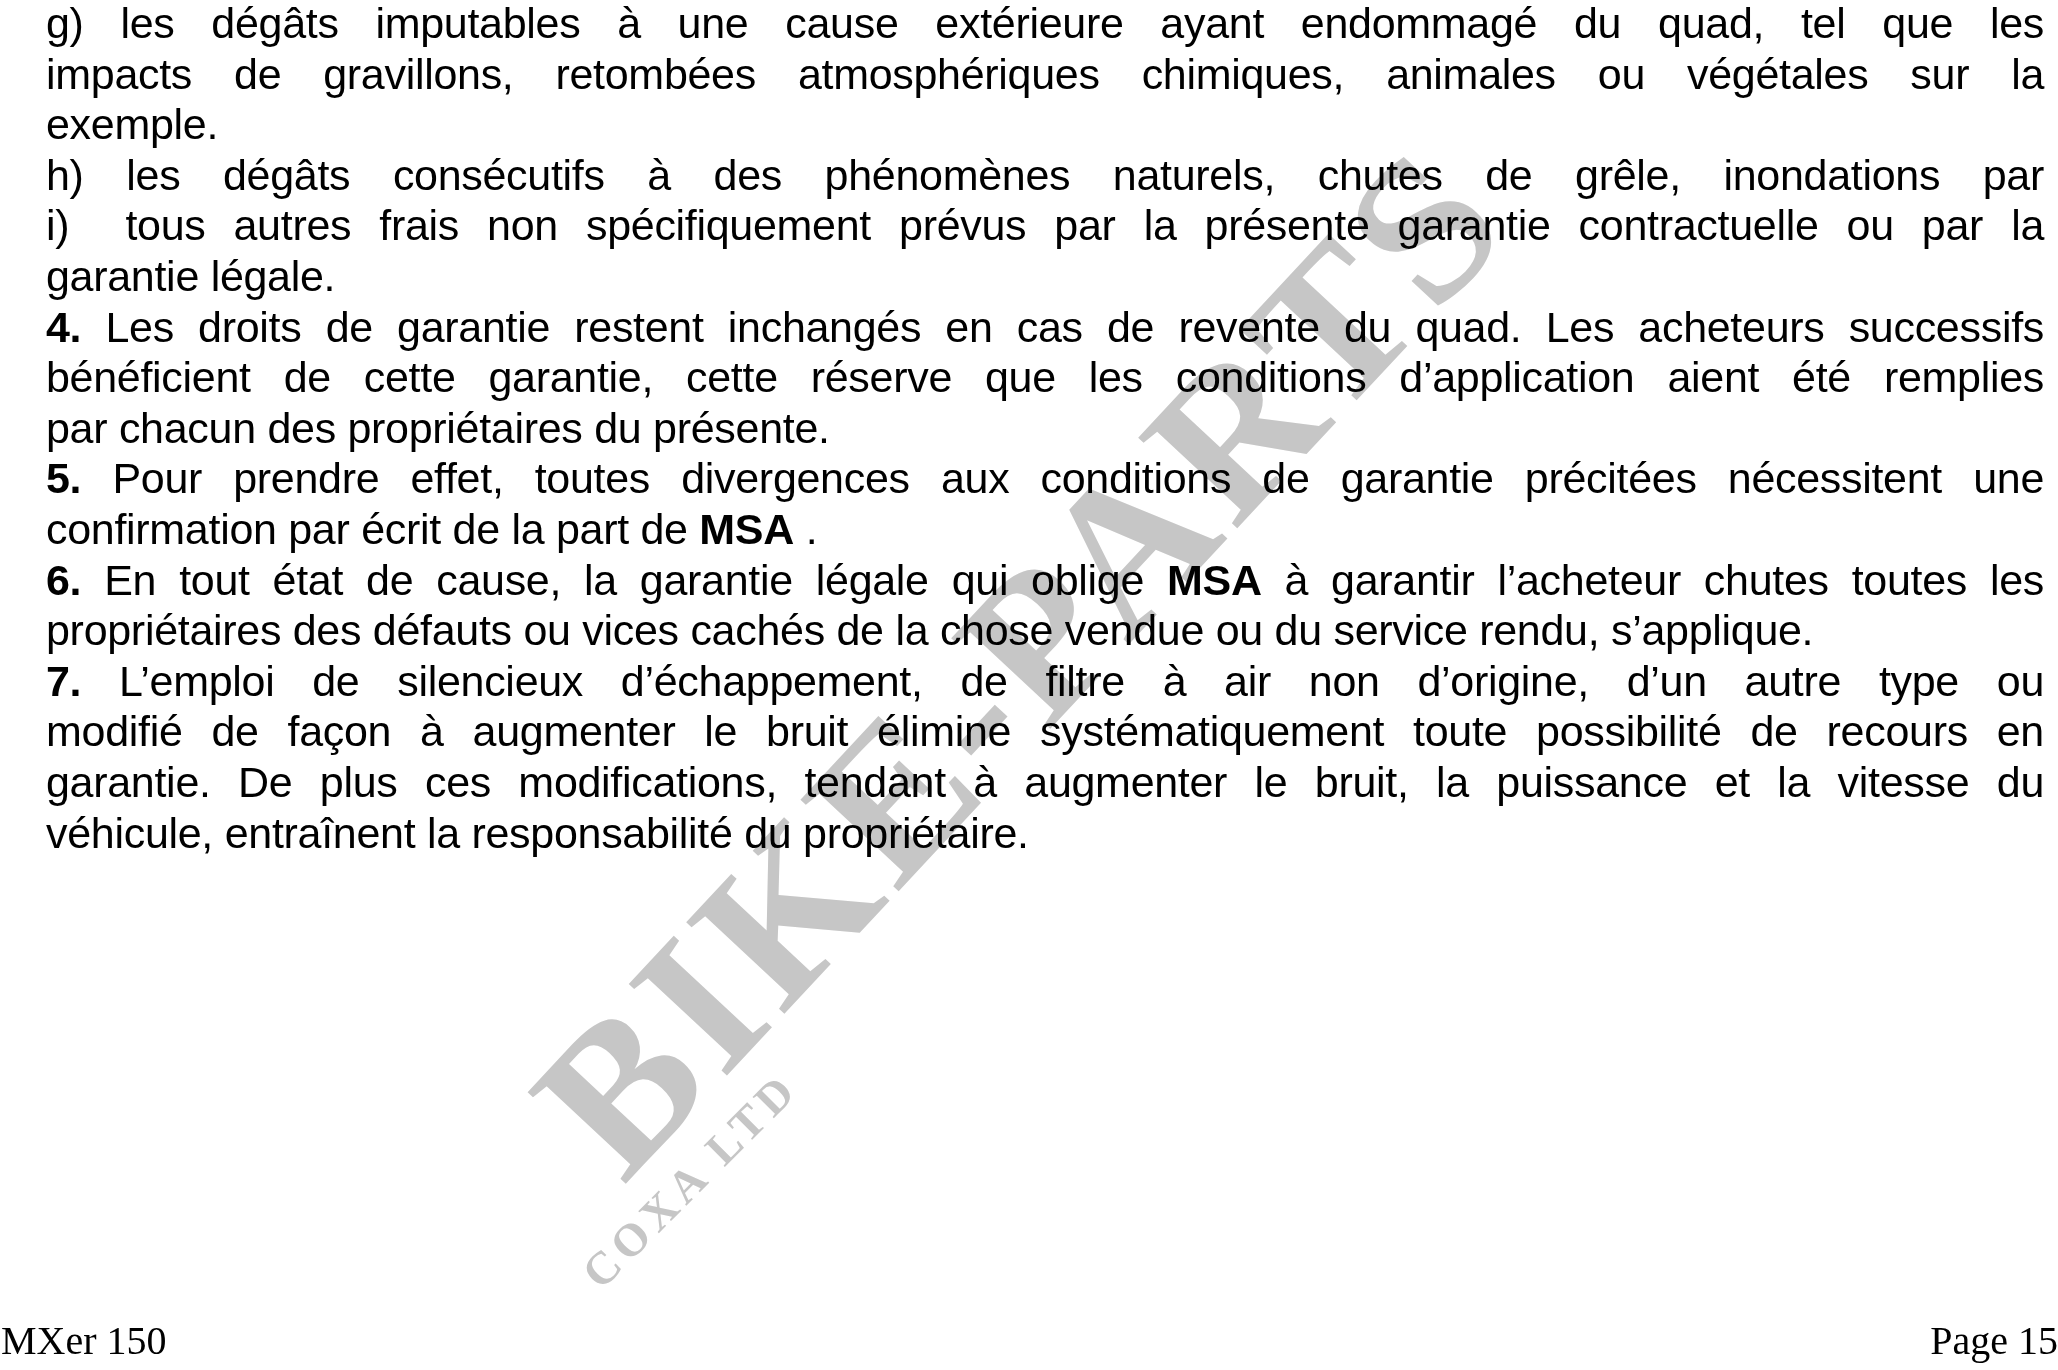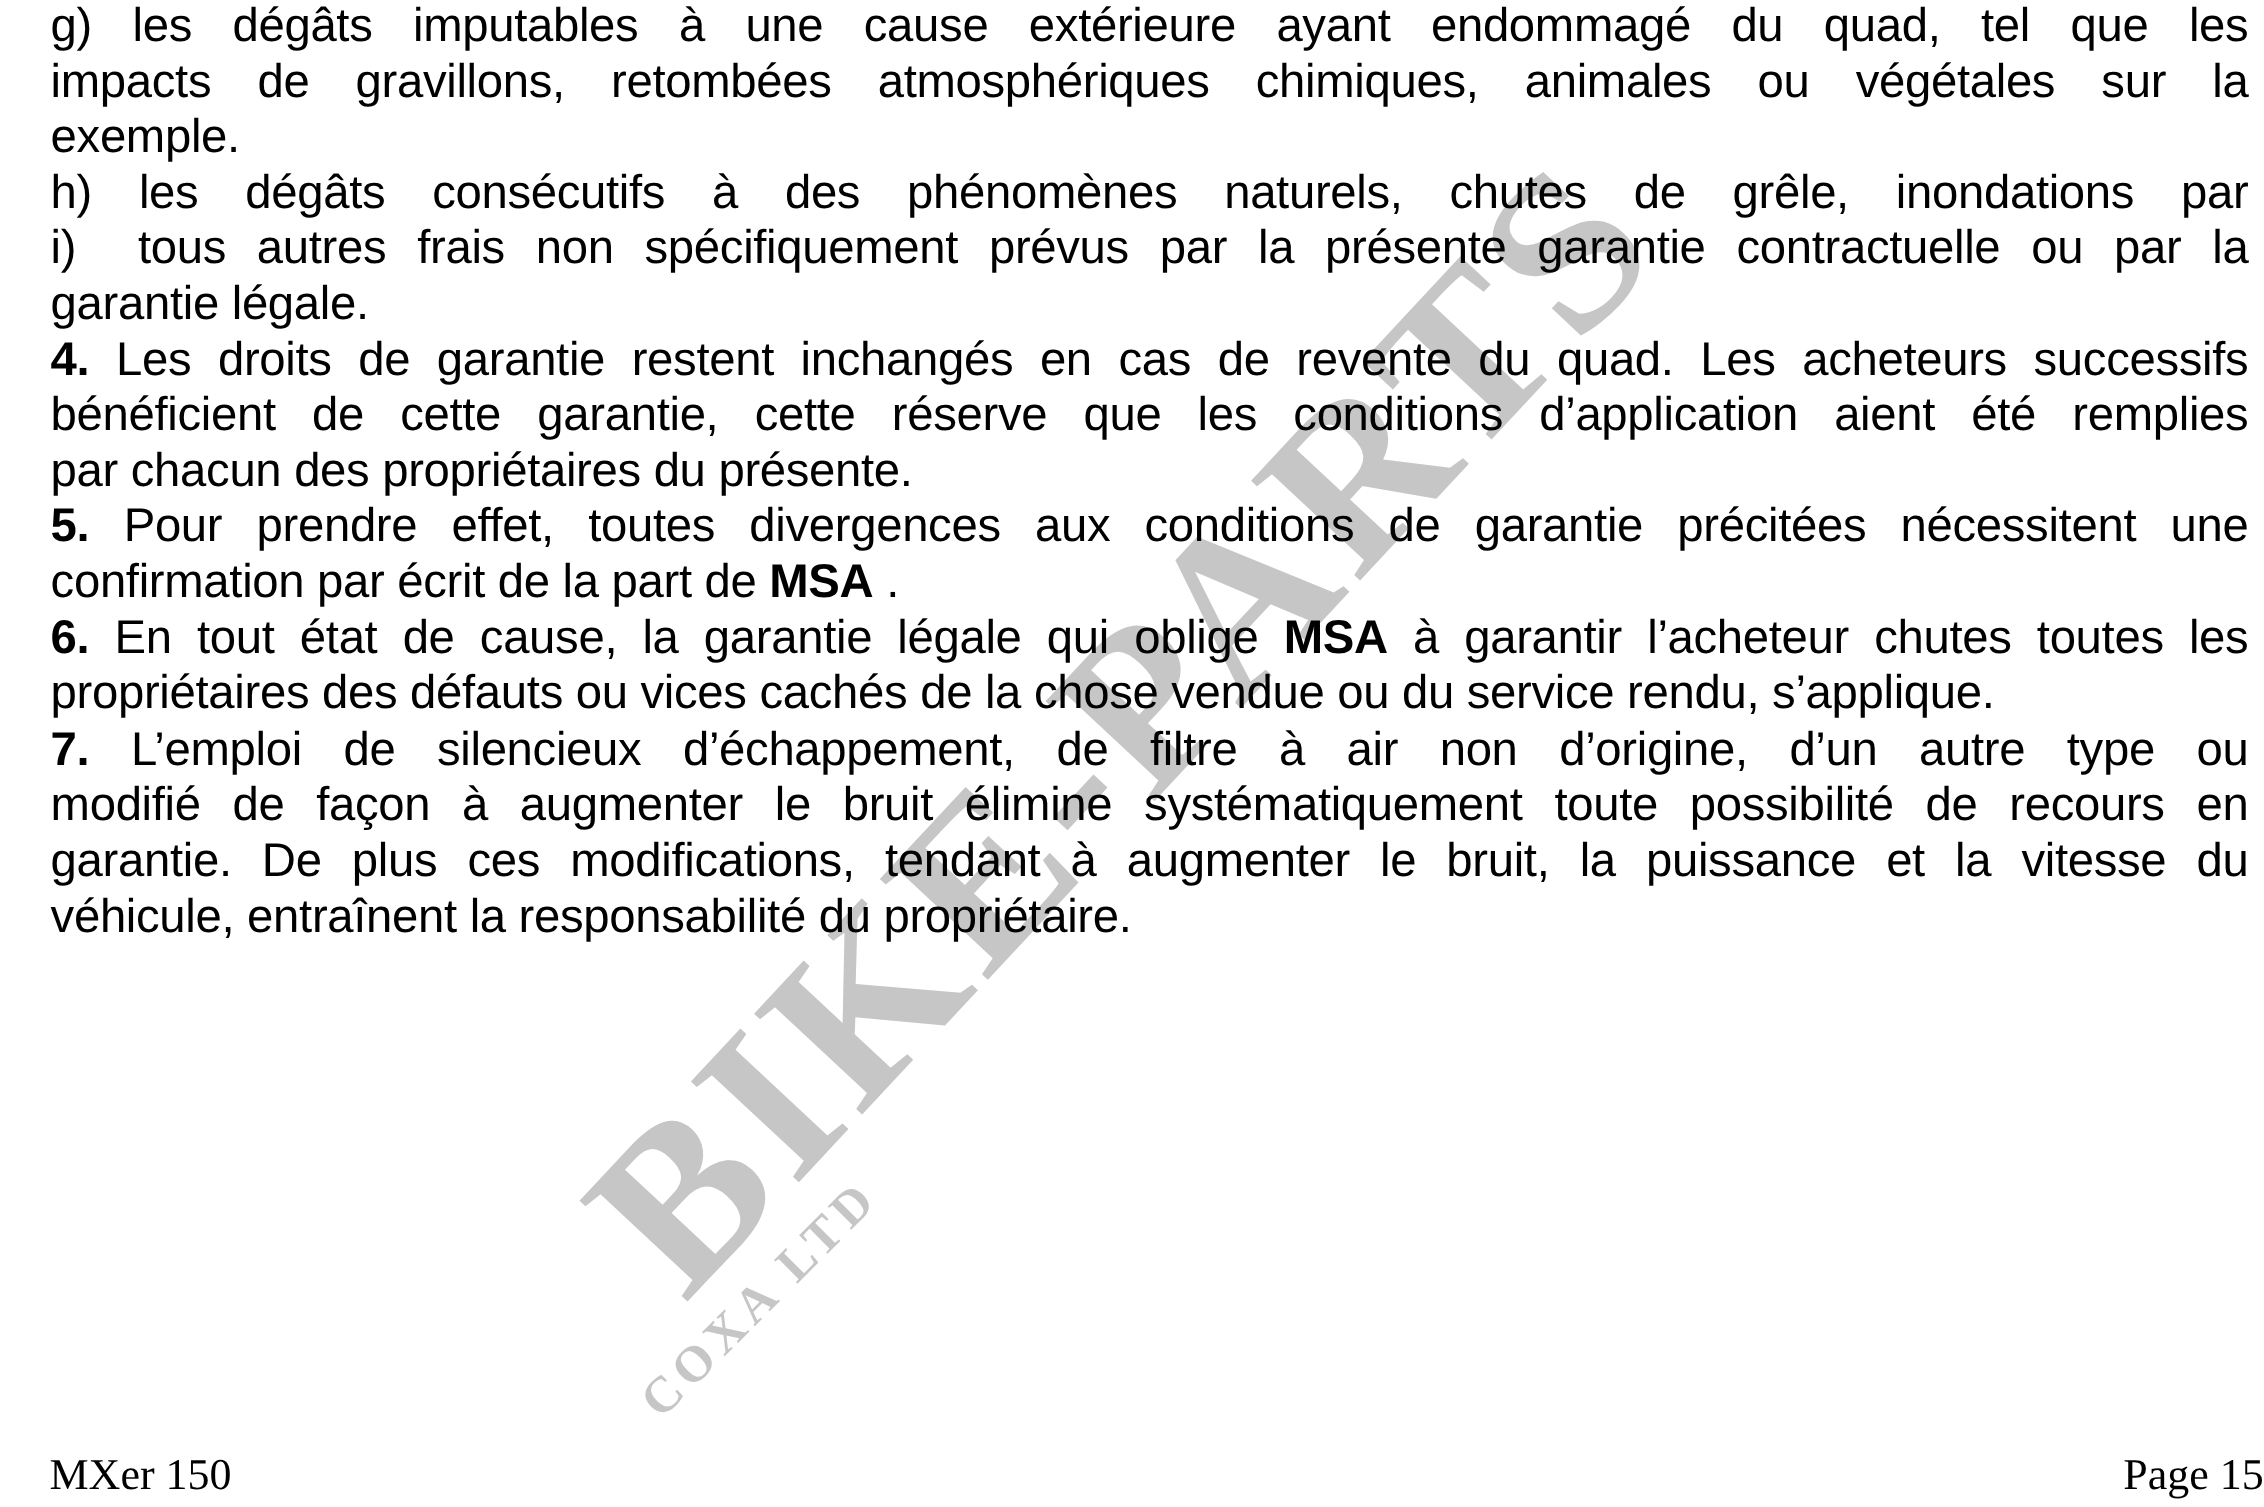--- a/index.html
+++ b/index.html
@@ -69,21 +69,20 @@
     height: 52px;
     z-index: 1;
     font-family: "Liberation Serif", serif;
     font-size: 40px;
     line-height: 46px;
   }
   .footer-model {
     position: absolute;
     left: 1px;
     top: 0;
-    padding-left: 44px;
   }
   .footer-page {
     position: absolute;
     left: 0;
     right: 0;
     top: 0;
     text-align: right;
   }
 </style>
 </head>

